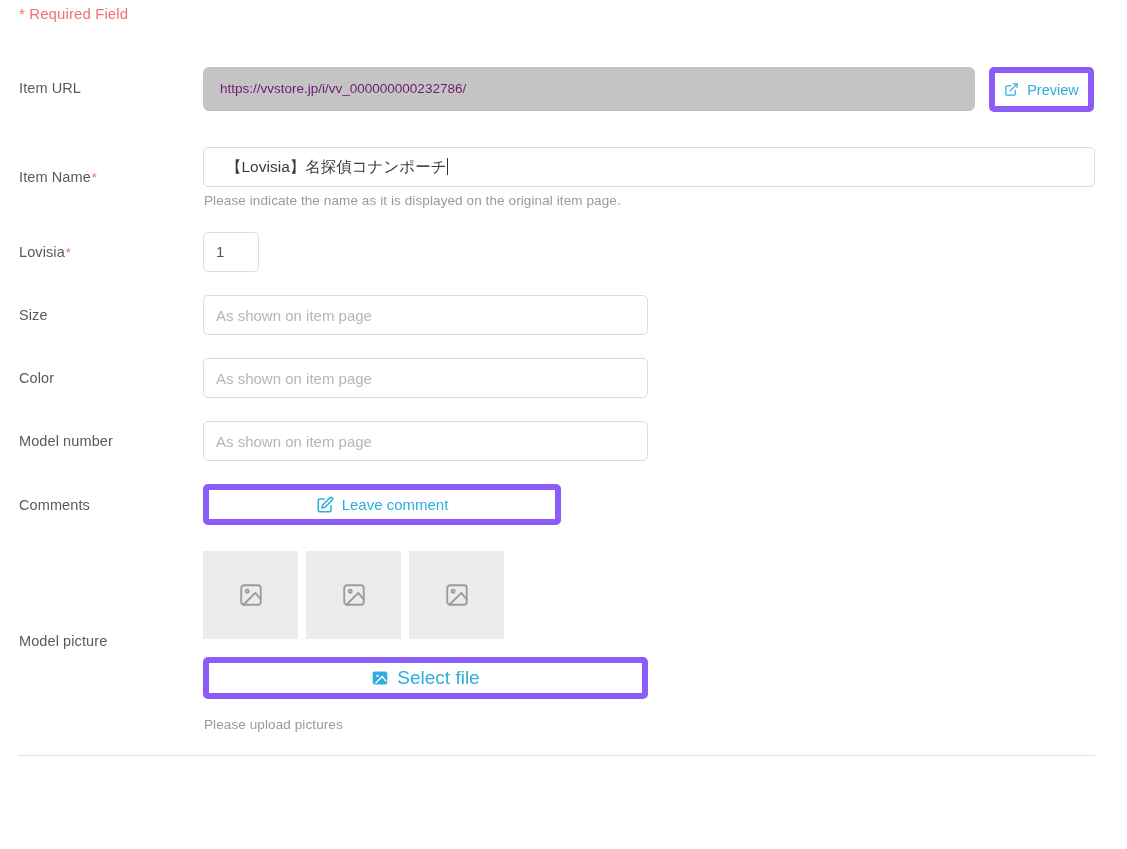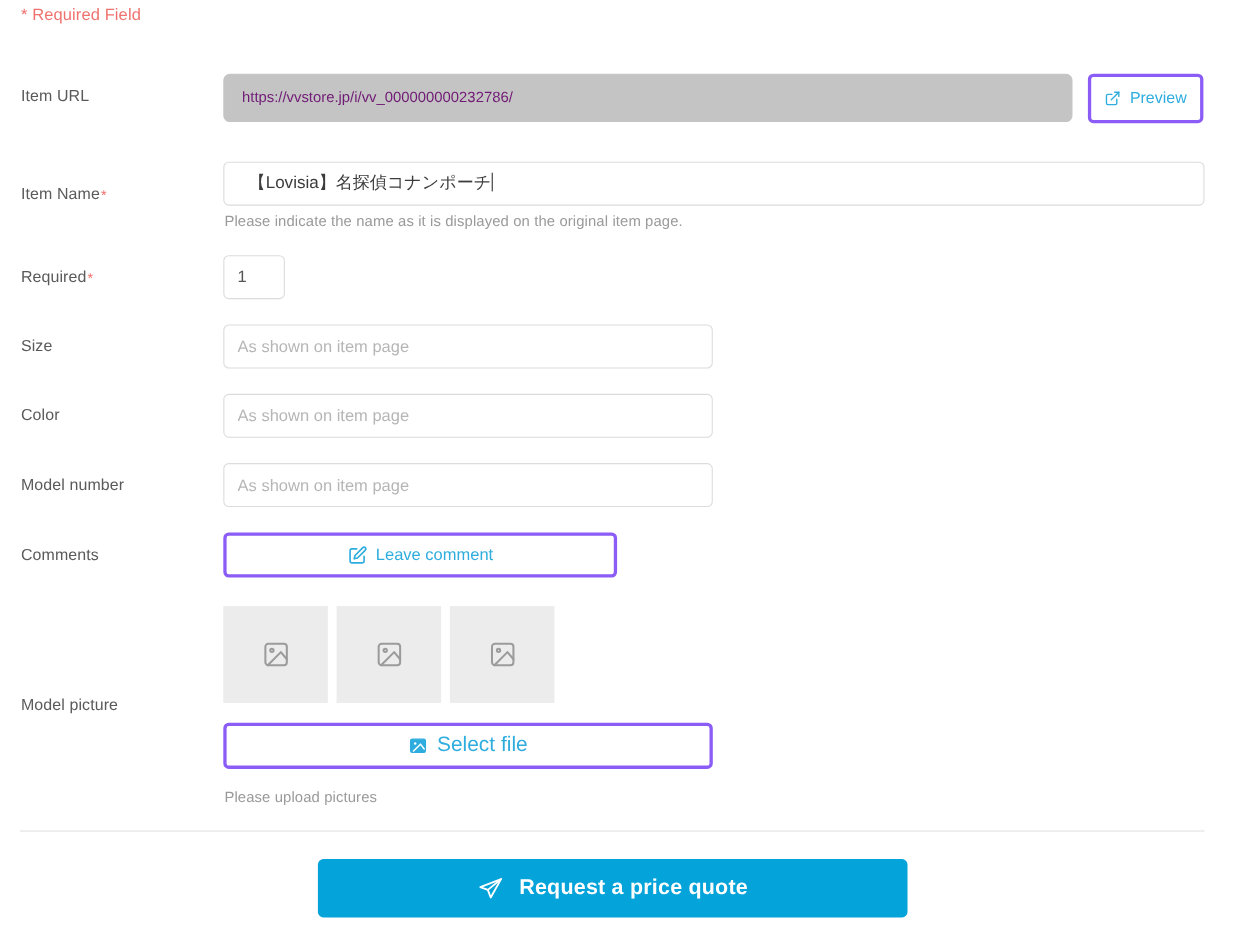--- a/index.html
+++ b/index.html
@@ -78,21 +78,21 @@
     color: #701a75;
     font-size: 13.5px;
     line-height: 42px;
     padding-left: 16px;
     overflow: hidden;
     white-space: nowrap;
   }
 
   .btn-outline {
     position: absolute;
-    border: 3px solid #8b5cf6;
+    border: 6px solid #8b5cf6;
     border-radius: 5px;
     background: #fff;
     color: #2eadde;
     font-family: "Liberation Sans", sans-serif;
     font-size: 15px;
     cursor: pointer;
     display: flex;
     align-items: center;
     justify-content: center;
     gap: 8px;
@@ -245,21 +245,21 @@
 
     <div class="field name-field">
       <span style="line-height:38px;">【Lovisia】名探偵コナンポーチ</span><span class="caret"></span>
     </div>
 
     <div class="hint" style="top:193px;">Please indicate the name as it is displayed on the original item page.</div>
   </div>
 
   <div class="row">
     <div class="label" style="top:244px;">
-      <span>Required</span><span class="req-star">*</span>
+      <span>Lovisia</span><span class="req-star">*</span>
     </div>
     <div class="field qty-field" style="line-height:38px;">1</div>
   </div>
 
   <div class="row">
     <div class="label" style="top:307px;">Size</div>
     <input class="field text-field" style="top: 295px;" type="text" placeholder="As shown on item page">
   </div>
 
   <div class="row">
@@ -328,23 +328,14 @@
         </svg>
       </span>
       <span>Select file</span>
     </button>
 
     <div class="hint" style="top:717px;">Please upload pictures</div>
   </div>
 
   <div class="divider"></div>
 
-  <button class="submit-btn">
-    <span class="icon">
-      <svg width="24" height="24" viewBox="0 0 24 24" fill="none" stroke="#ffffff" stroke-width="1.7" stroke-linecap="round" stroke-linejoin="round">
-        <path d="M21.5 3.2 2.6 10.4l6.9 2.6 2.6 6.9 9.4-16.7z"></path>
-        <path d="M9.5 13 21.5 3.2"></path>
-      </svg>
-    </span>
-    <span>Request a price quote</span>
-  </button>
 
 </div>
 
 </body></html>

